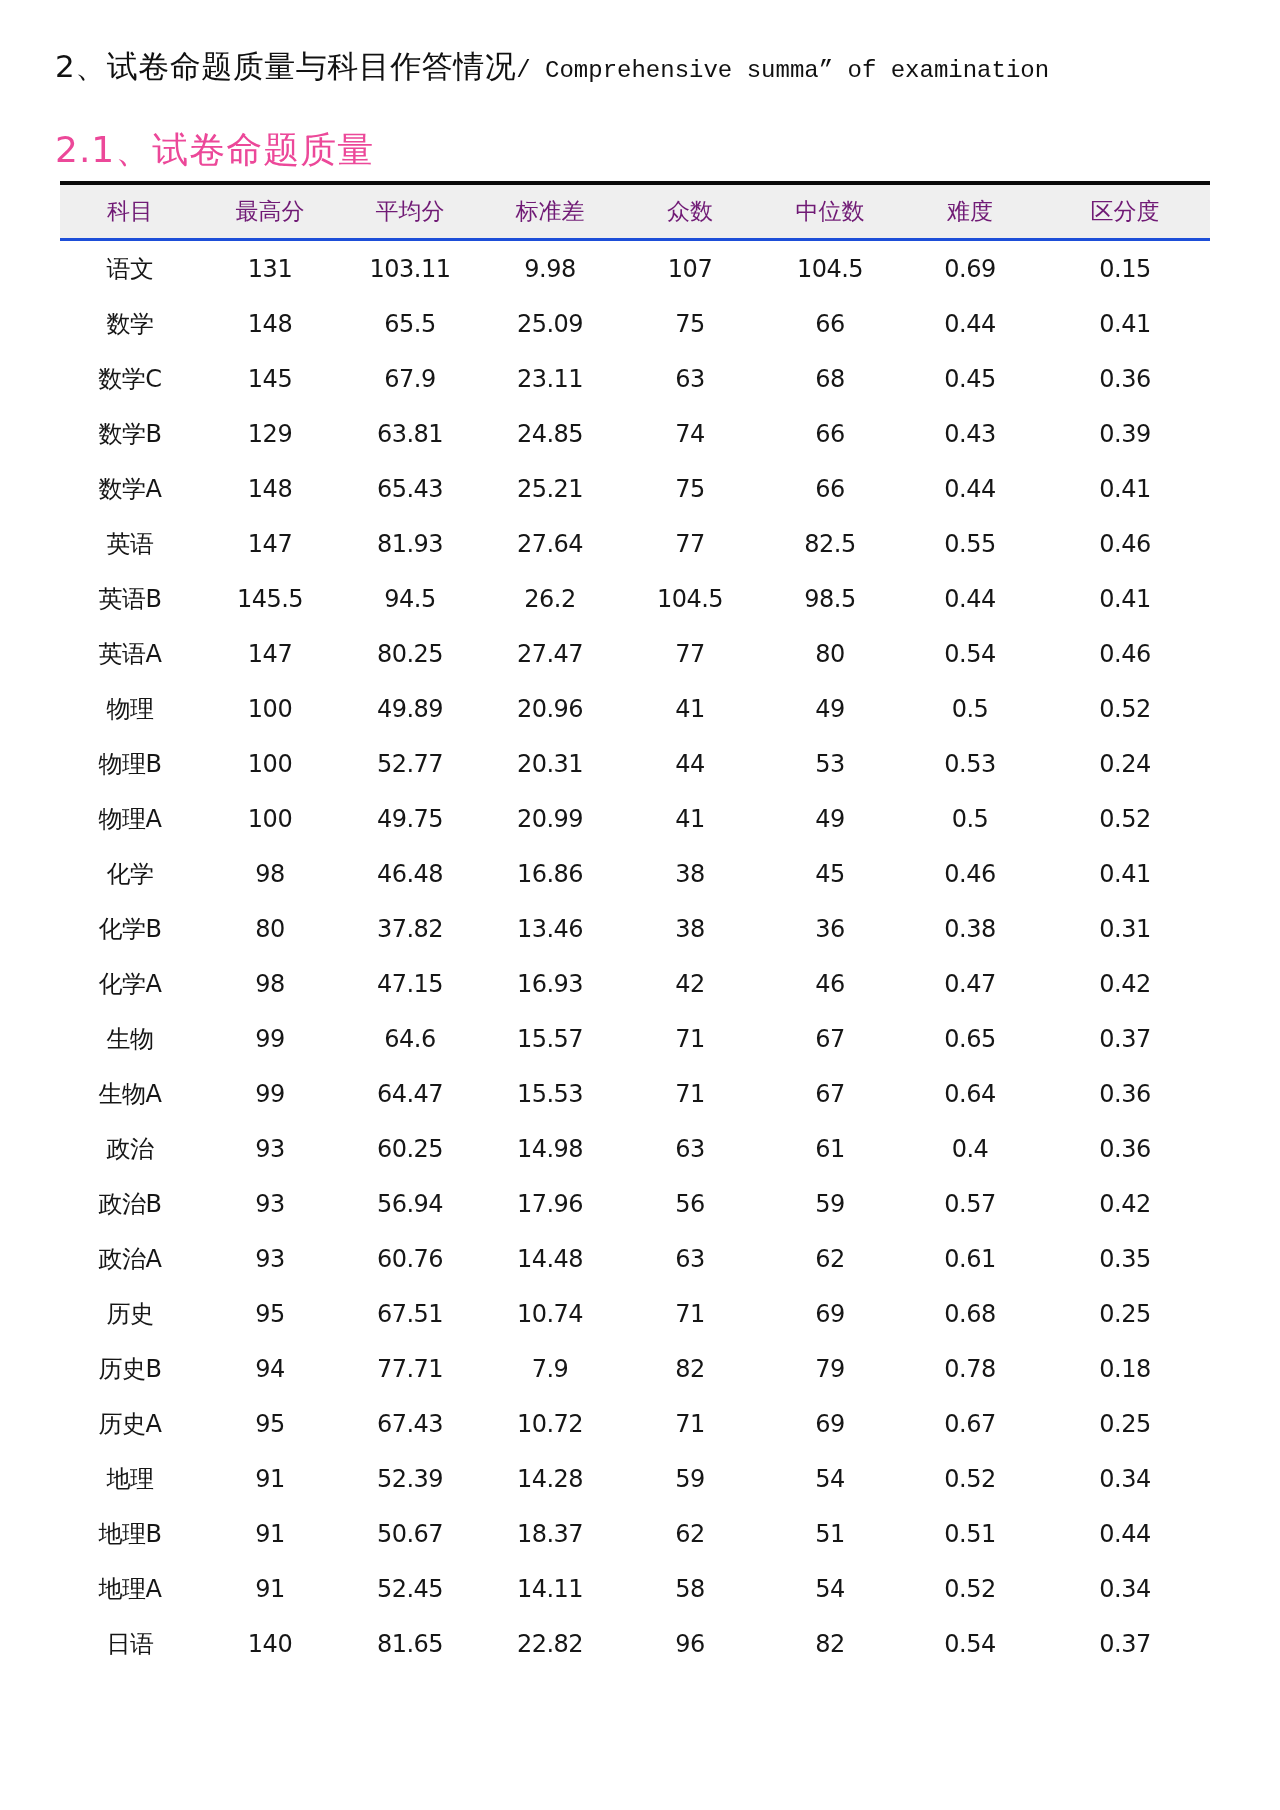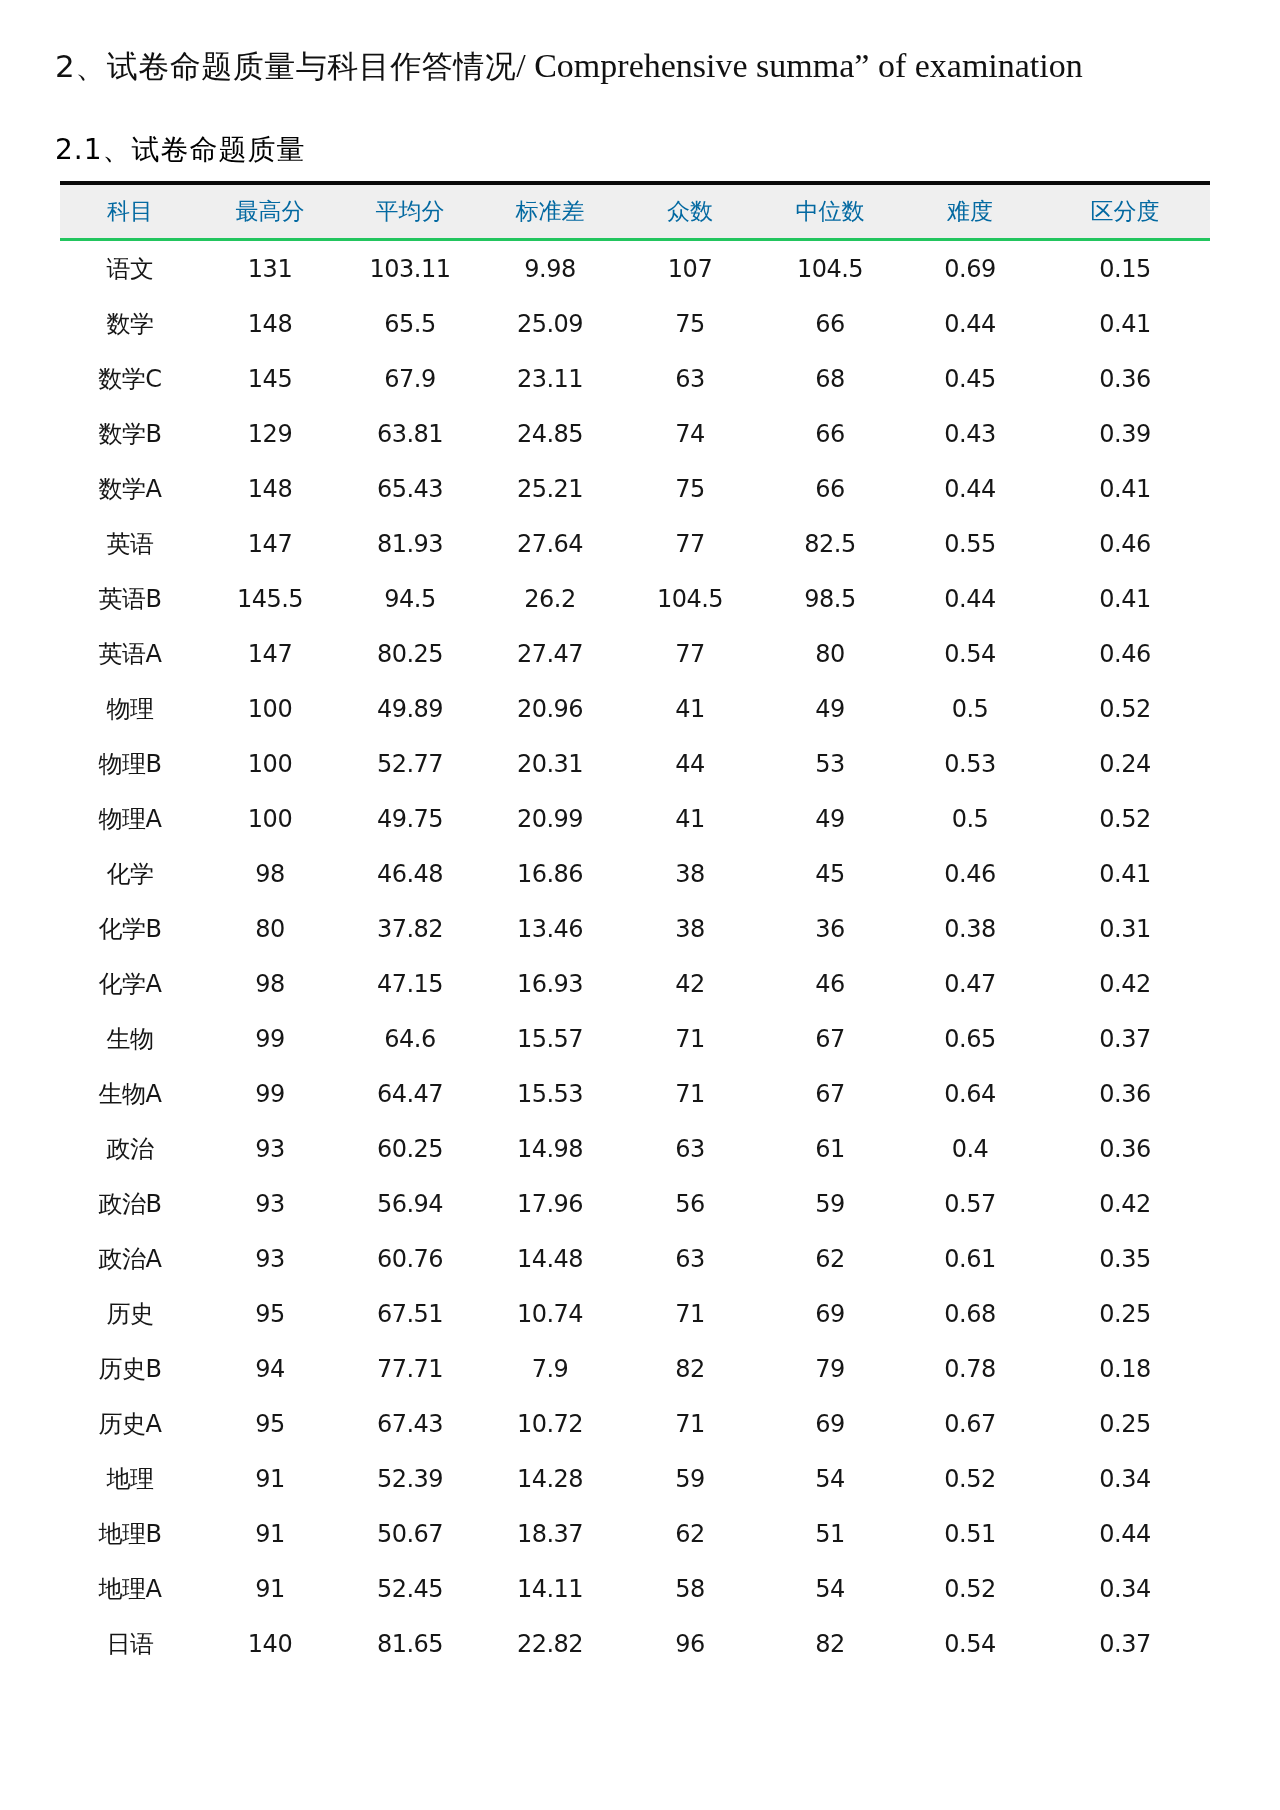--- a/index.html
+++ b/index.html
@@ -20,33 +20,33 @@
       left: 55px;
       top: 44px;
       height: 44px;
       line-height: 44px;
       font-size: 31px;
       white-space: nowrap;
       color: #111;
       letter-spacing: 0.5px;
     }
     .section-title .en {
-      font-family: Liberation Serif, serif;
-      font-size: 34px;
+      font-family: Liberation Mono, monospace;
+      font-size: 24px;
       letter-spacing: 0;
     }
     .subsection-title {
       position: absolute;
       left: 55px;
       top: 130px;
       height: 40px;
       line-height: 40px;
-      font-size: 28px;
+      font-size: 36px;
       white-space: nowrap;
-      color: #000000;
+      color: #ec4899;
       letter-spacing: 1px;
     }
     .table-wrap {
       position: absolute;
       left: 60px;
       top: 181px;
       width: 1150px;
     }
     table.stats {
       border-collapse: collapse;
@@ -55,23 +55,23 @@
     }
     table.stats thead tr {
       background: #efefef;
     }
     table.stats thead th {
       height: 53px;
       font-weight: normal;
       font-size: 23px;
       text-align: center;
       border-top: 4px solid #0a0a0a;
-      border-bottom: 3px solid #22c55e;
+      border-bottom: 3px solid #1d4ed8;
       padding: 0;
-      color: #0369a1;
+      color: #701a75;
     }
     table.stats tbody td {
       height: 55px;
       padding: 0;
       text-align: center;
       font-size: 24px;
       color: #161616;
       font-family: "DejaVu Sans", "Liberation Sans", sans-serif;
       letter-spacing: -0.5px;
     }

